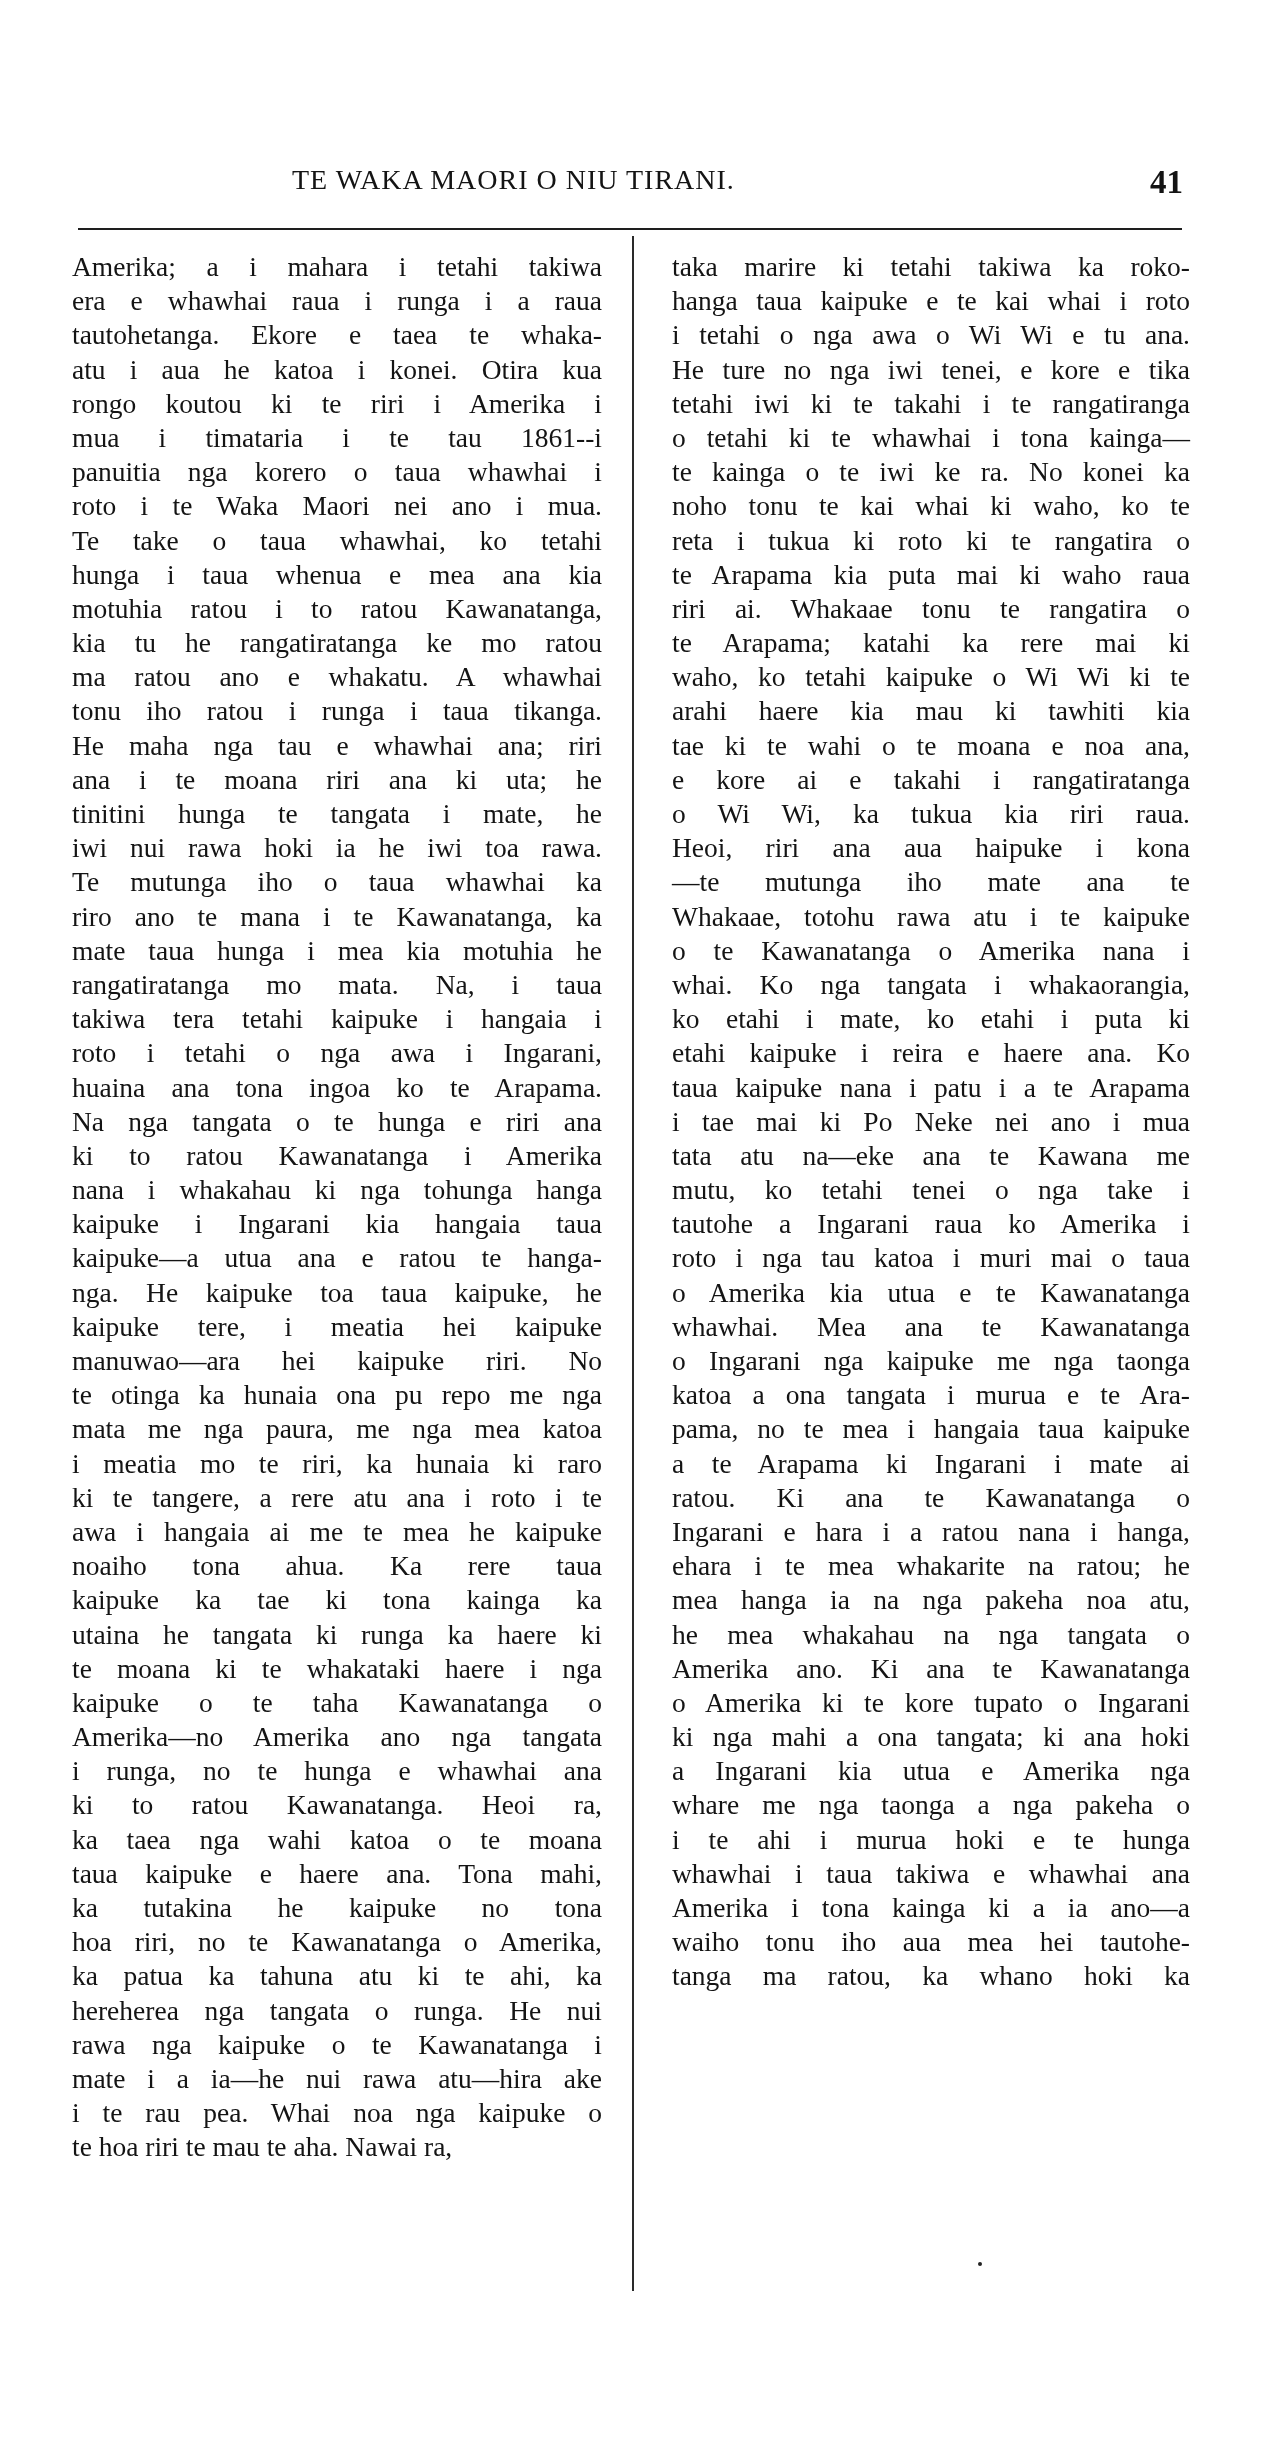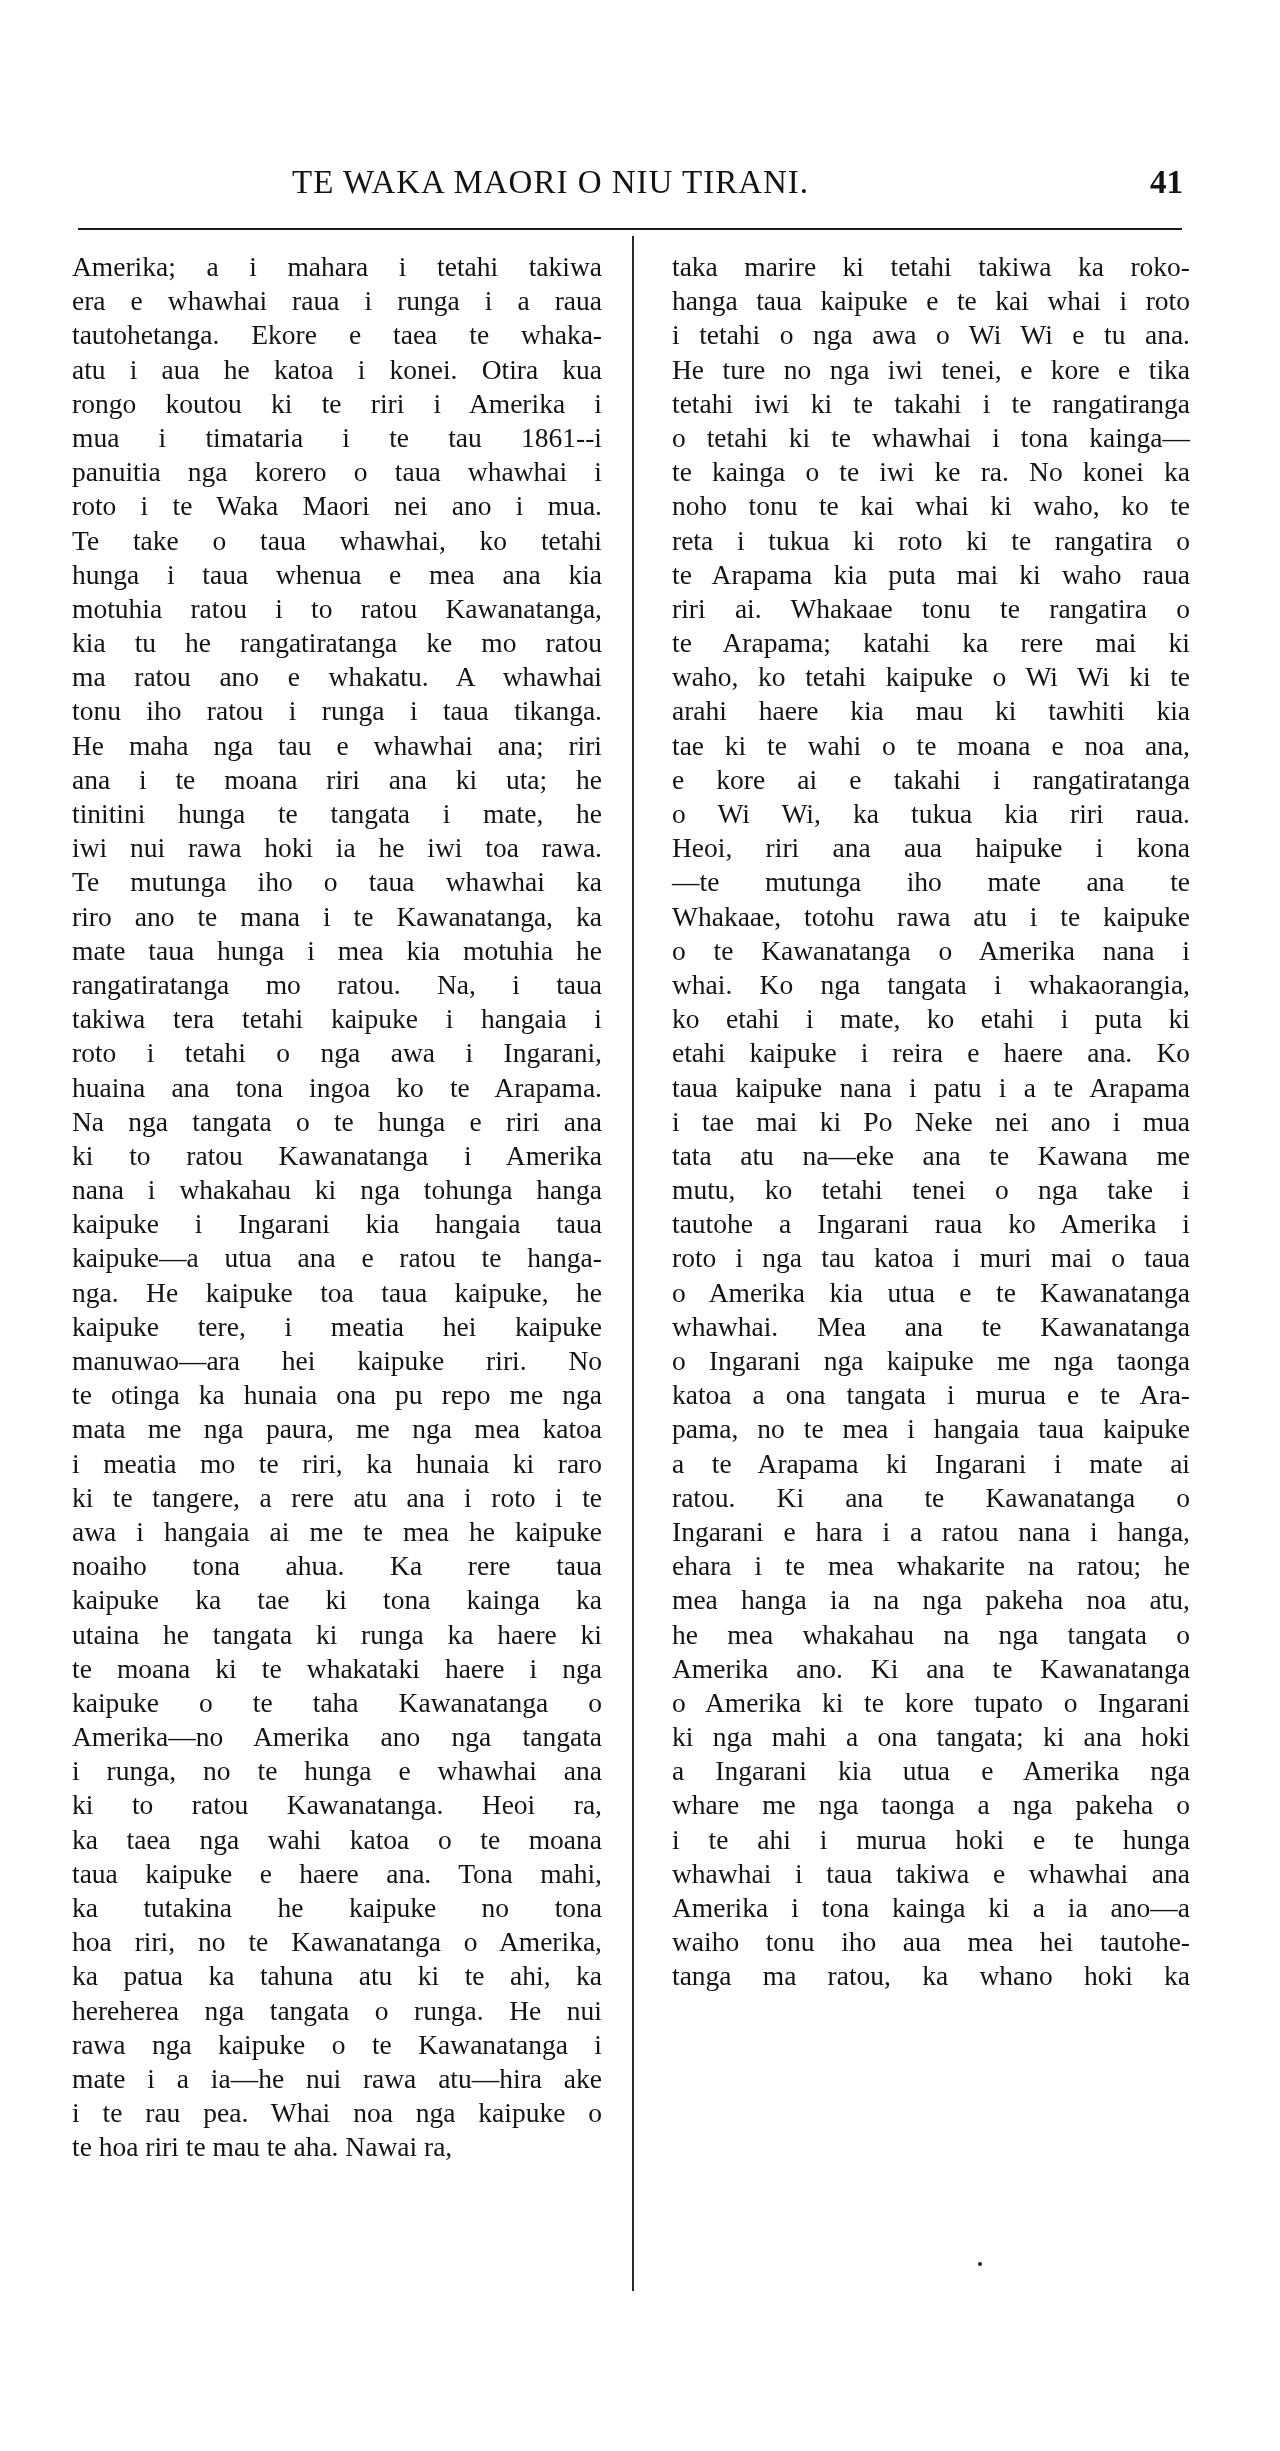--- a/index.html
+++ b/index.html
@@ -1,20 +1,20 @@
 <!DOCTYPE html>
 <html><head>
 <meta charset="utf-8">
 <style>
   html, body { margin: 0; padding: 0; background: #ffffff; }
   body { width: 1280px; height: 2451px; position: relative; overflow: hidden;
          font-family: "Liberation Serif", "DejaVu Serif", serif; color: #141414; }
   .page { position: absolute; left: 0; top: 0; width: 1280px; height: 2451px; }
   .running-head { position: absolute; left: 0; top: 164px; width: 1280px; height: 44px; }
-  .head-title { position: absolute; left: 292px; top: 0; font-size: 33px; letter-spacing: 1px;
+  .head-title { position: absolute; left: 292px; top: 0; font-size: 28px; letter-spacing: 1px;
                 font-family: "Liberation Serif", "DejaVu Serif", serif; white-space: nowrap; }
   .head-page { position: absolute; left: 1150px; top: 0; font-size: 33px; font-weight: bold; }
   .rule { position: absolute; left: 78px; top: 228px; width: 1104px; height: 2px; background: #1e1e1e; }
   .col-divider { position: absolute; left: 632px; top: 236px; width: 2px; height: 2055px; background: #2a2a2a; }
   .column { position: absolute; top: 250px; font-size: 27.5px; line-height: 34.2px; }
   .col-left { left: 72px; width: 530px; }
   .col-right { left: 672px; width: 518px; }
   .line { display: block; white-space: nowrap; text-align: justify; text-align-last: justify; height: 34.2px; overflow: visible; }
   .line.last { text-align-last: left; }
   .stray-dot { position: absolute; width: 4px; height: 4px; border-radius: 50%; background: #222; }
@@ -45,21 +45,21 @@
       <span class="line">kia tu he rangatiratanga ke mo ratou</span>
       <span class="line">ma ratou ano e whakatu. A whawhai</span>
       <span class="line">tonu iho ratou i runga i taua tikanga.</span>
       <span class="line">He maha nga tau e whawhai ana; riri</span>
       <span class="line">ana i te moana riri ana ki uta; he</span>
       <span class="line">tinitini hunga te tangata i mate, he</span>
       <span class="line">iwi nui rawa hoki ia he iwi toa rawa.</span>
       <span class="line">Te mutunga iho o taua whawhai ka</span>
       <span class="line">riro ano te mana i te Kawanatanga, ka</span>
       <span class="line">mate taua hunga i mea kia motuhia he</span>
-      <span class="line">rangatiratanga mo ratou. Na, i taua</span>
+      <span class="line">rangatiratanga mo mata. Na, i taua</span>
       <span class="line">takiwa tera tetahi kaipuke i hangaia i</span>
       <span class="line">roto i tetahi o nga awa i Ingarani,</span>
       <span class="line">huaina ana tona ingoa ko te Arapama.</span>
       <span class="line">Na nga tangata o te hunga e riri ana</span>
       <span class="line">ki to ratou Kawanatanga i Amerika</span>
       <span class="line">nana i whakahau ki nga tohunga hanga</span>
       <span class="line">kaipuke i Ingarani kia hangaia taua</span>
       <span class="line">kaipuke—a utua ana e ratou te hanga-</span>
       <span class="line">nga. He kaipuke toa taua kaipuke, he</span>
       <span class="line">kaipuke tere, i meatia hei kaipuke</span>

